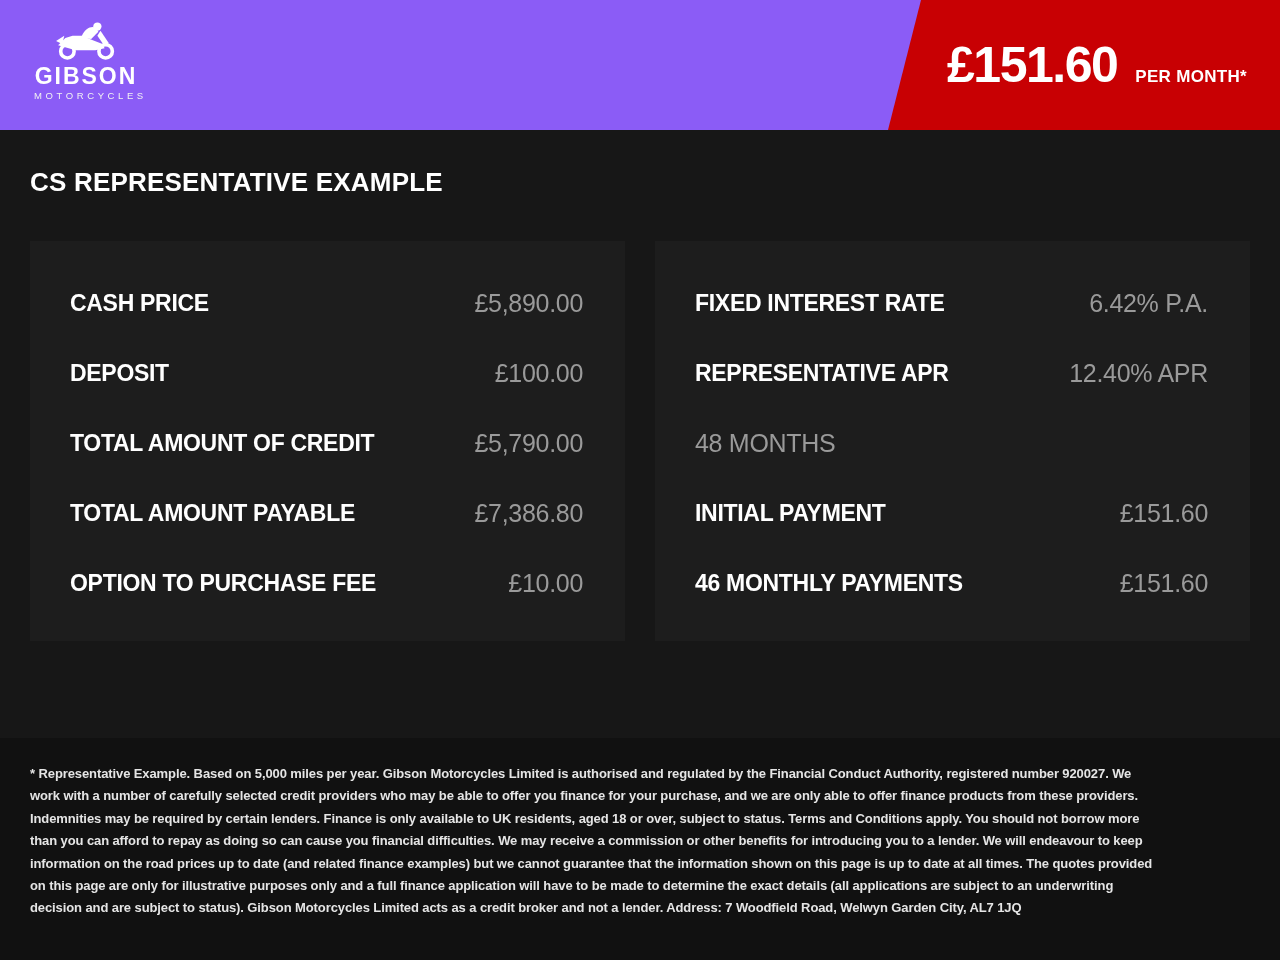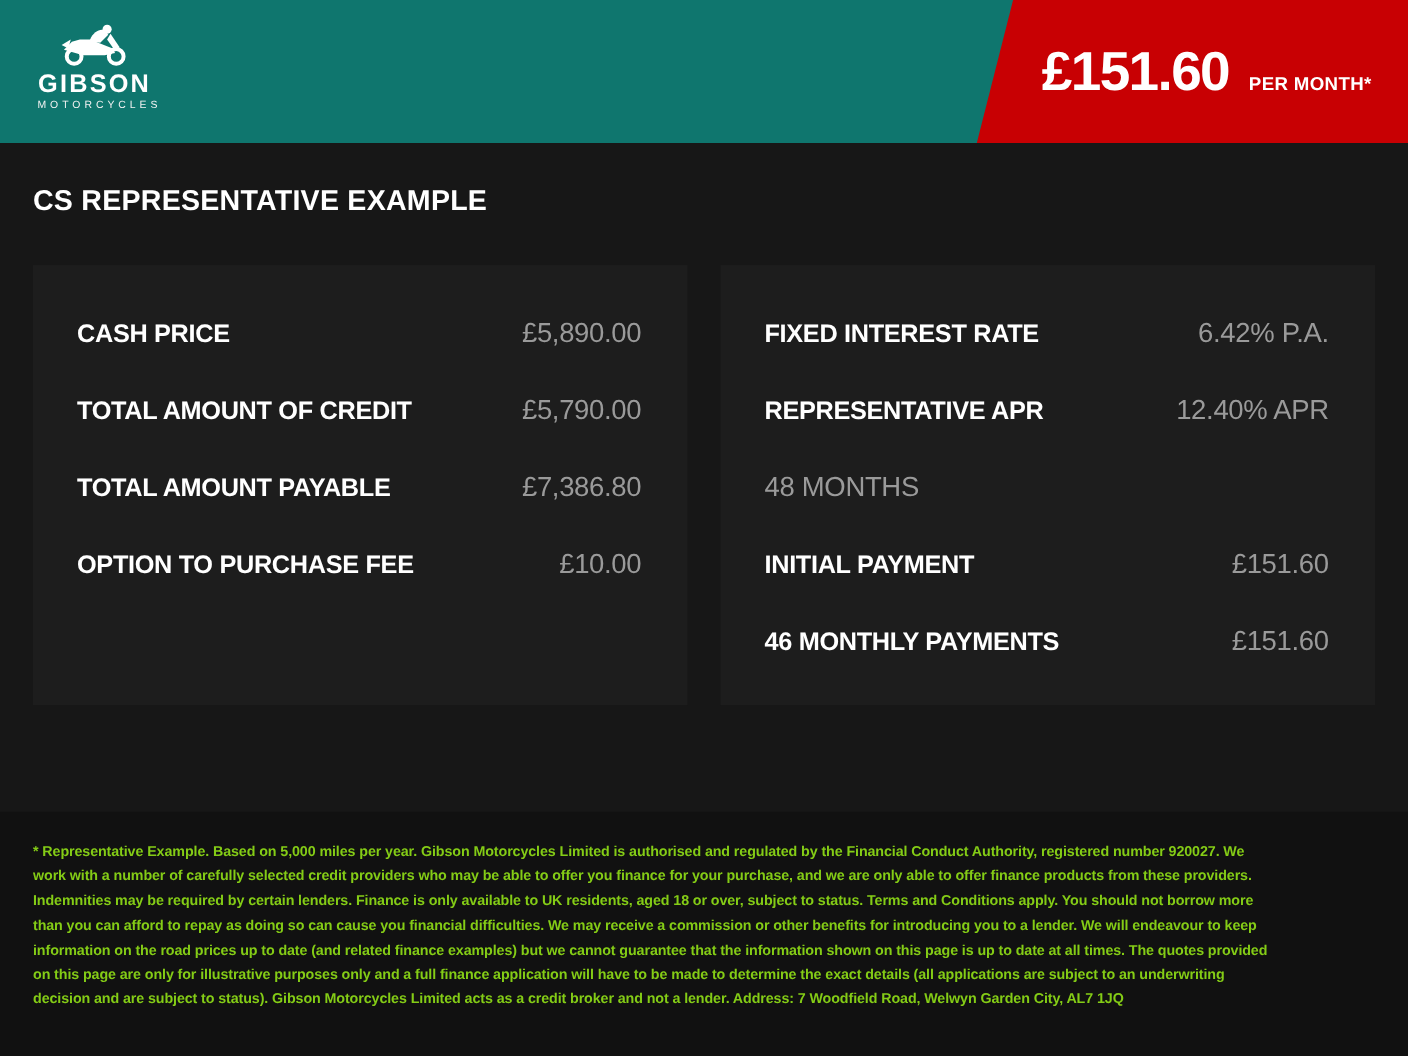--- a/index.html
+++ b/index.html
@@ -8,21 +8,21 @@
     background: #171717;
     font-family: "Liberation Sans", sans-serif;
     overflow: hidden;
     position: relative;
   }
 
   
   .header {
     position: relative;
     height: 130px;
-    background: #0f766e;
+    background: #8b5cf6;
   }
   .logo {
     position: absolute;
     left: 34px;
     top: 20px;
     width: 104px;
     text-align: center;
     color: #fff;
   }
   .logo svg { display: block; margin: 0 auto 2px; }
@@ -116,21 +116,21 @@
   .footer {
     position: absolute;
     left: 0;
     bottom: 0;
     width: 1280px;
     height: 222px;
     background: #111111;
     padding: 25px 125px 0 30px;
   }
   .disclaimer {
-    color: #84cc16;
+    color: #e5e5e5;
     font-size: 13px;
     font-weight: 700;
     line-height: 22.4px;
     letter-spacing: -0.1px;
   }
 </style>
 </head>
 <body>
 
 <div class="header">
@@ -161,20 +161,24 @@
 <div class="main">
   <h1 class="page-title">CS REPRESENTATIVE EXAMPLE</h1>
 
   <div class="panels">
     <section class="panel">
       <div class="finance-row">
         <span class="finance-label">CASH PRICE</span>
         <span class="finance-value">£5,890.00</span>
       </div>
       <div class="finance-row">
+        <span class="finance-label">DEPOSIT</span>
+        <span class="finance-value">£100.00</span>
+      </div>
+      <div class="finance-row">
         <span class="finance-label">TOTAL AMOUNT OF CREDIT</span>
         <span class="finance-value">£5,790.00</span>
       </div>
       <div class="finance-row">
         <span class="finance-label">TOTAL AMOUNT PAYABLE</span>
         <span class="finance-value">£7,386.80</span>
       </div>
       <div class="finance-row">
         <span class="finance-label">OPTION TO PURCHASE FEE</span>
         <span class="finance-value">£10.00</span>

